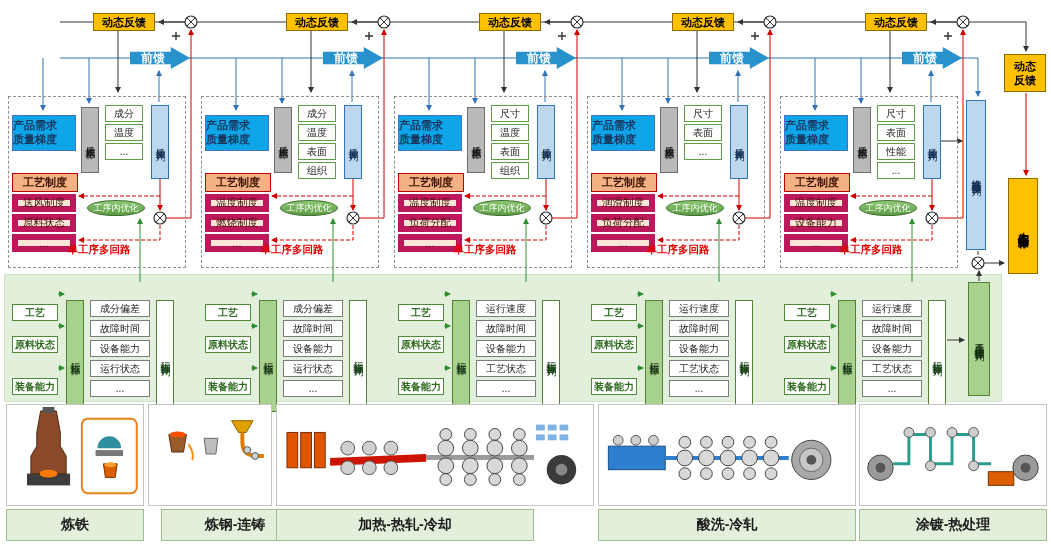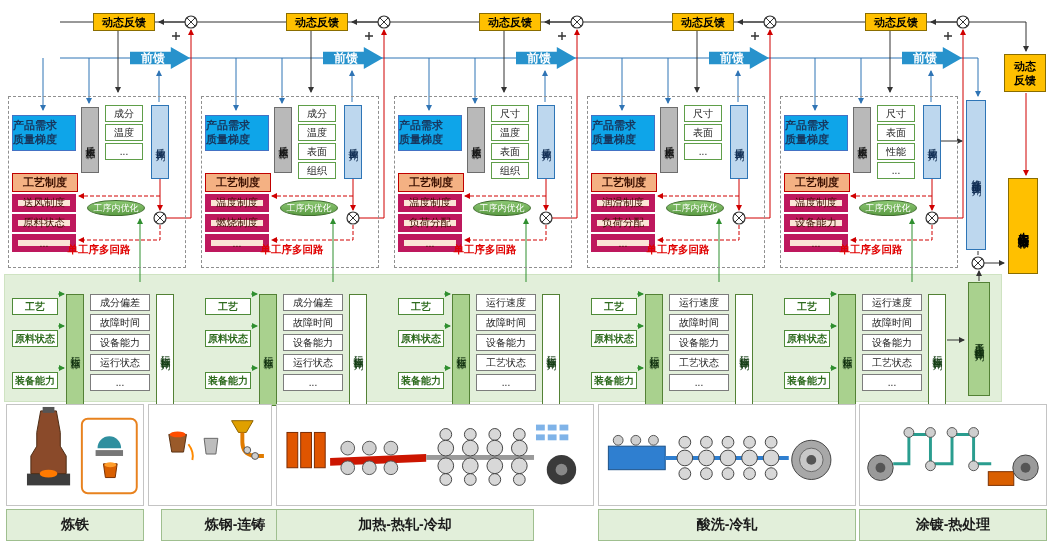--- a/index.html
+++ b/index.html
@@ -31,21 +31,21 @@
   .proc-t { position:absolute; left:3px; top:76px; width:66px; height:19px; background:#f4b183;
     border:1px solid #c00000; font-weight:bold; font-size:11px; color:#3b1000;
     display:flex; align-items:center; justify-content:center; }
   .proc-i { position:absolute; left:3px; width:64px; height:18px; background:#fbe5d6; border:6px solid #be185d;
     font-size:10.5px; color:#3b1000; display:flex; align-items:center; justify-content:center; }
   .opt { position:absolute; left:78px; top:103px; width:58px; height:16px; border-radius:50%;
     background:linear-gradient(#8cc873,#5c9c44); border:1px solid #416e2f; color:#fff; font-size:9px;
     display:flex; align-items:center; justify-content:center; }
   .loopl { position:absolute; left:18px; top:146px; width:144px; text-align:center; color:#e00000;
     font-weight:bold; font-size:10.5px; }
-  .gstage { position:absolute; left:0; top:286px; width:193px; height:160px; }
+  .gstage { position:absolute; left:0; top:292px; width:193px; height:160px; }
   .gl { position:absolute; left:4px; width:46px; height:17px; background:#fff; border:1px solid #4e8a38;
     color:#2e6b1e; font-weight:bold; font-size:10px; display:flex; align-items:center; justify-content:center; }
   .ri { position:absolute; left:58px; top:8px; width:18px; height:112px; background:#a9d18e;
     border:1px solid #538135; font-size:10px; color:#10300f; }
   .rm { position:absolute; left:82px; width:60px; height:17px; background:#fff; border:1px solid #7c7c7c;
     font-size:10px; color:#222; display:flex; align-items:center; justify-content:center; }
   .re { position:absolute; left:148px; top:8px; width:18px; height:112px; background:#fff;
     border:1px solid #538135; font-size:10px; color:#143d14; }
   .r-dynfb { position:absolute; left:1004px; top:54px; width:42px; height:38px; background:#ffc000;
     border:1px solid #8a6d00; display:flex; align-items:center; justify-content:center; z-index:2; }

